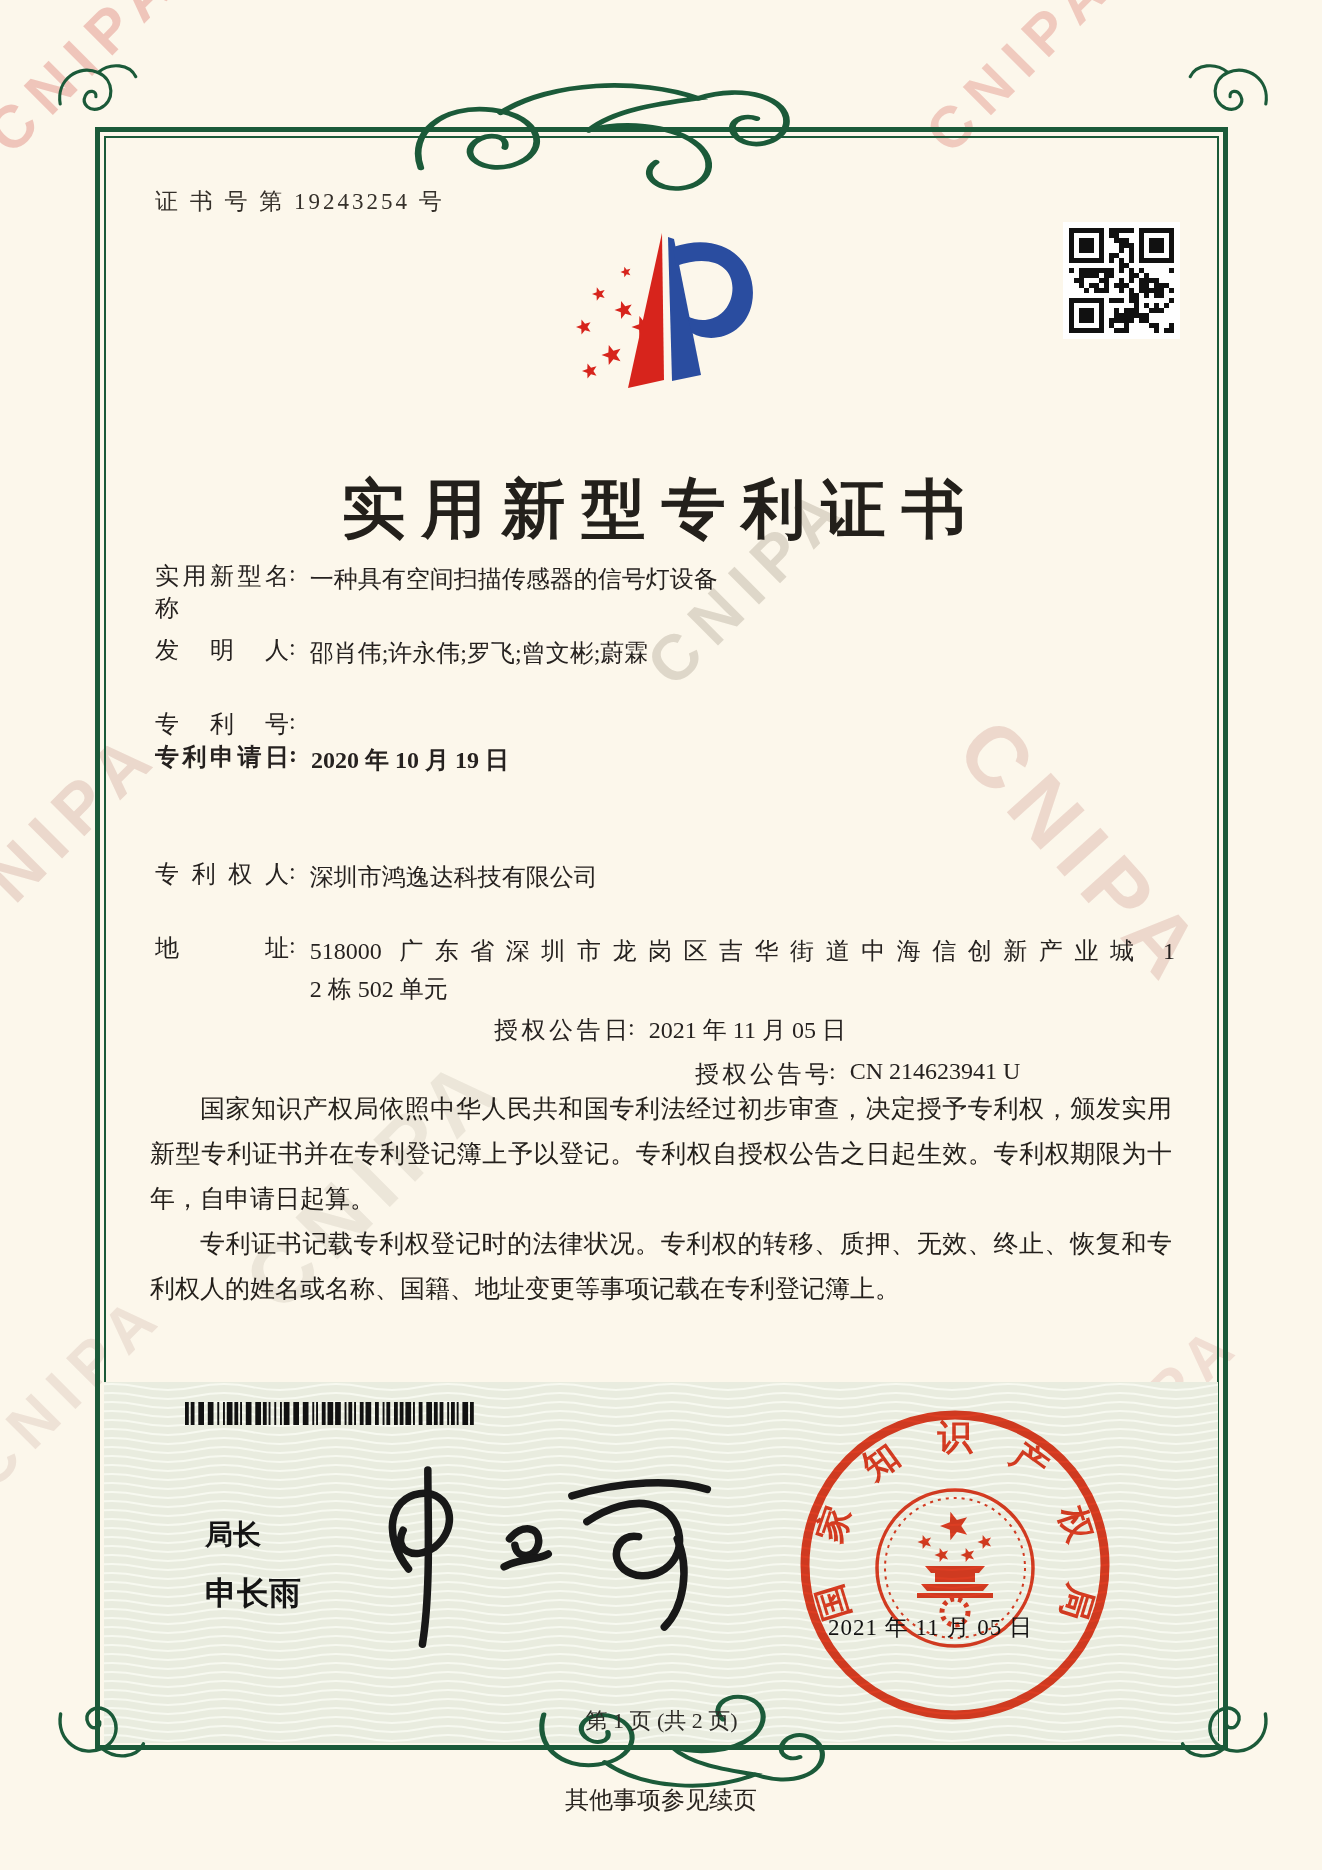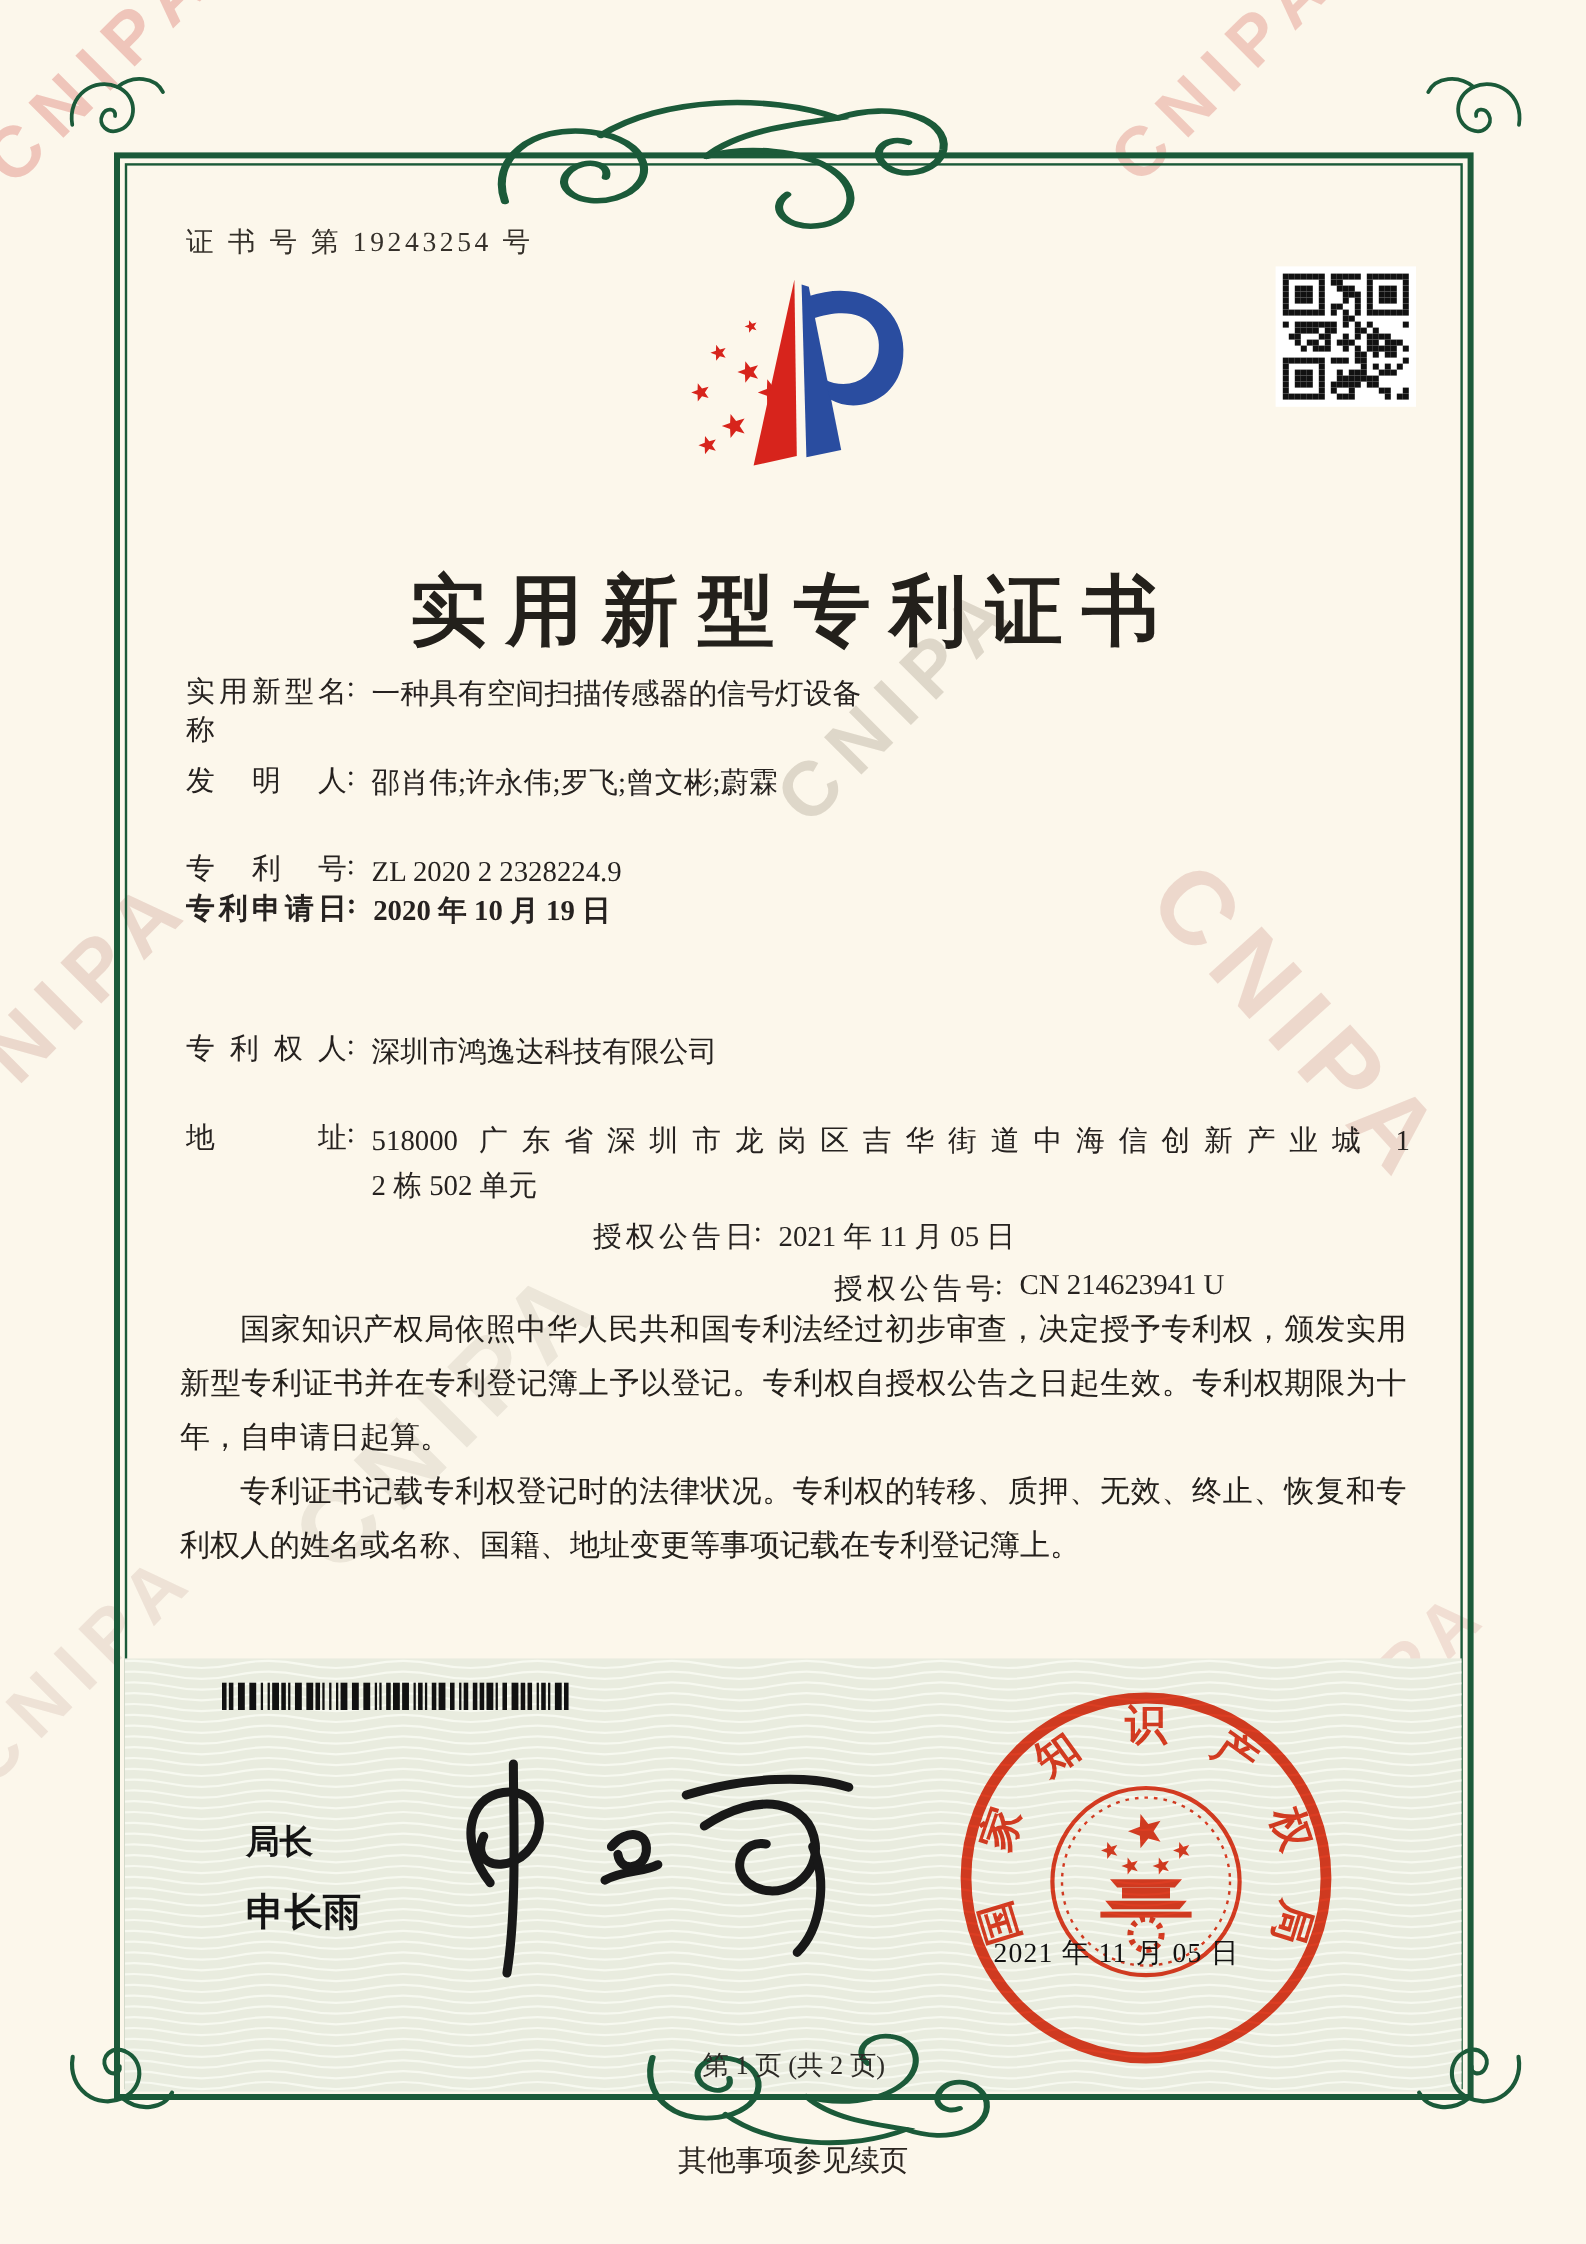--- a/index.html
+++ b/index.html
@@ -435,21 +435,20 @@
   <span class="f-value">一种具有空间扫描传感器的信号灯设备</span>
 </div>
 <div class="field-row row2">
   <span class="f-label">发明人</span>
     <span class="f-colon">:</span>
   <span class="f-value">邵肖伟;许永伟;罗飞;曾文彬;蔚霖</span>
 </div>
 <div class="field-row row3">
   <span class="f-label">专利号</span>
     <span class="f-colon">:</span>
-  <span class="f-value">ZL 2020 2 2328224.9</span>
 </div>
 <div class="field-row row4">
   <span class="f-label">专利申请日</span>
     <span class="f-colon">:</span>
   <span class="f-value">2020 年 10 月 19 日</span>
 </div>
 <div class="field-row row5">
   <span class="f-label">专利权人</span>
     <span class="f-colon">:</span>
   <span class="f-value">深圳市鸿逸达科技有限公司</span>

